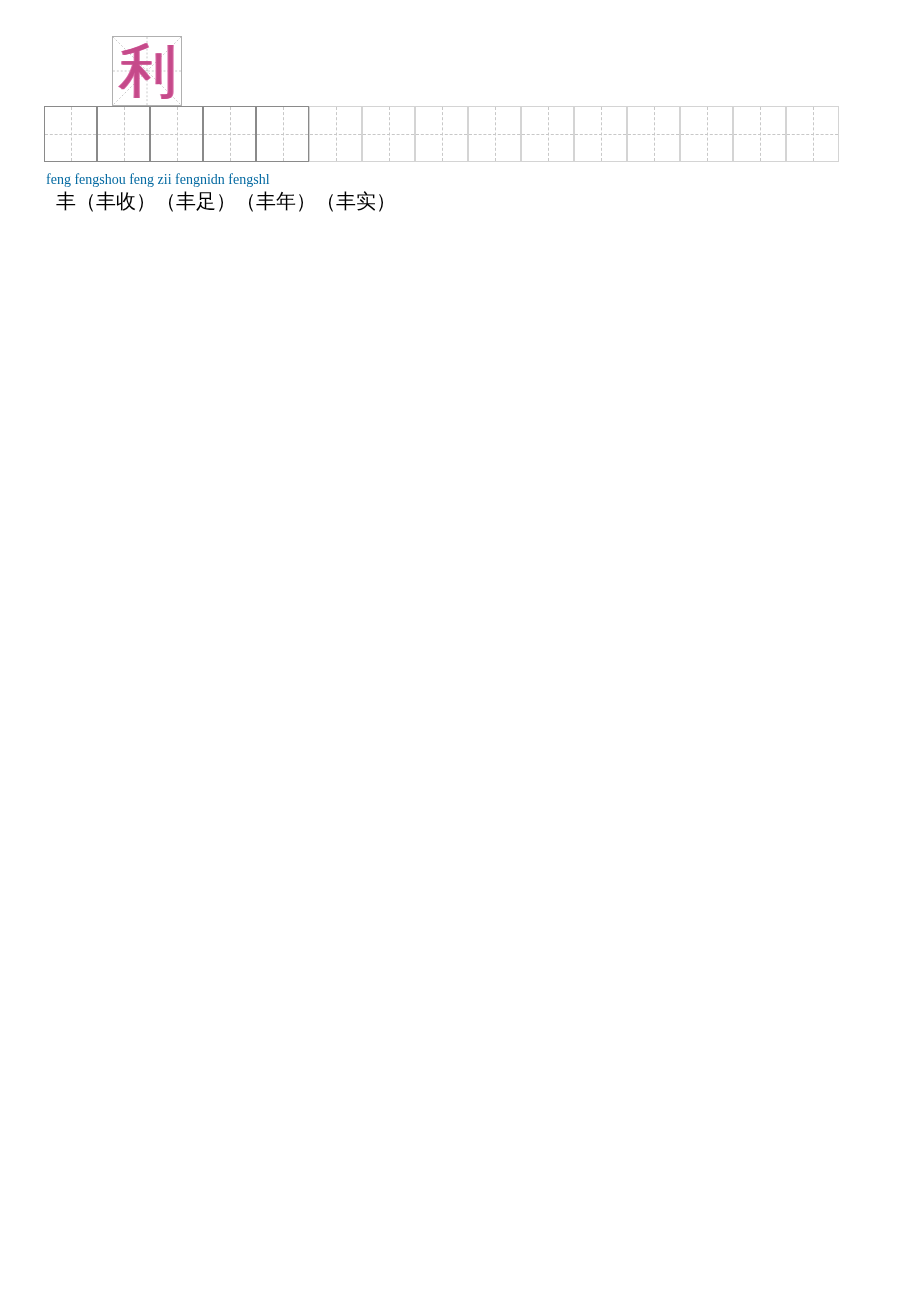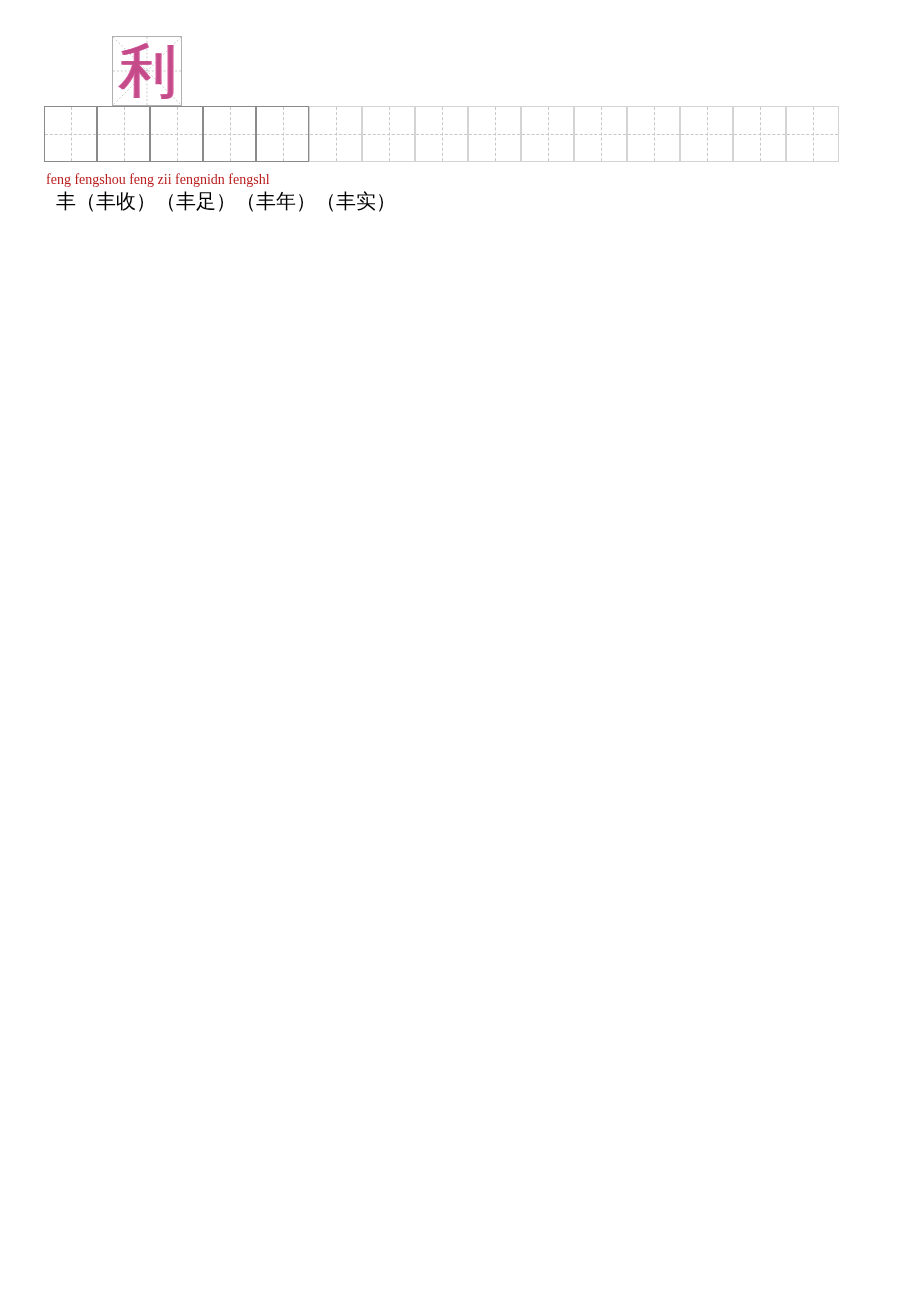--- a/index.html
+++ b/index.html
@@ -44,21 +44,21 @@
   .cell::after {
     content: '';
     position: absolute;
     top: 50%; left: 0; height: 0; width: 100%;
     border-top: 1px dashed #c8c8c8;
   }
   .pinyin-line {
     position: absolute;
     font-family: "Times New Roman", serif;
     font-size: 14px;
-    color: #b91c1c;
+    color: #0369a1;
     white-space: pre;
   }
   .hanzi-line {
     position: absolute;
     font-family: Liberation Mono, monospace;
     font-size: 20px;
     color: #000;
     white-space: pre;
   }
   .stroke-char {

